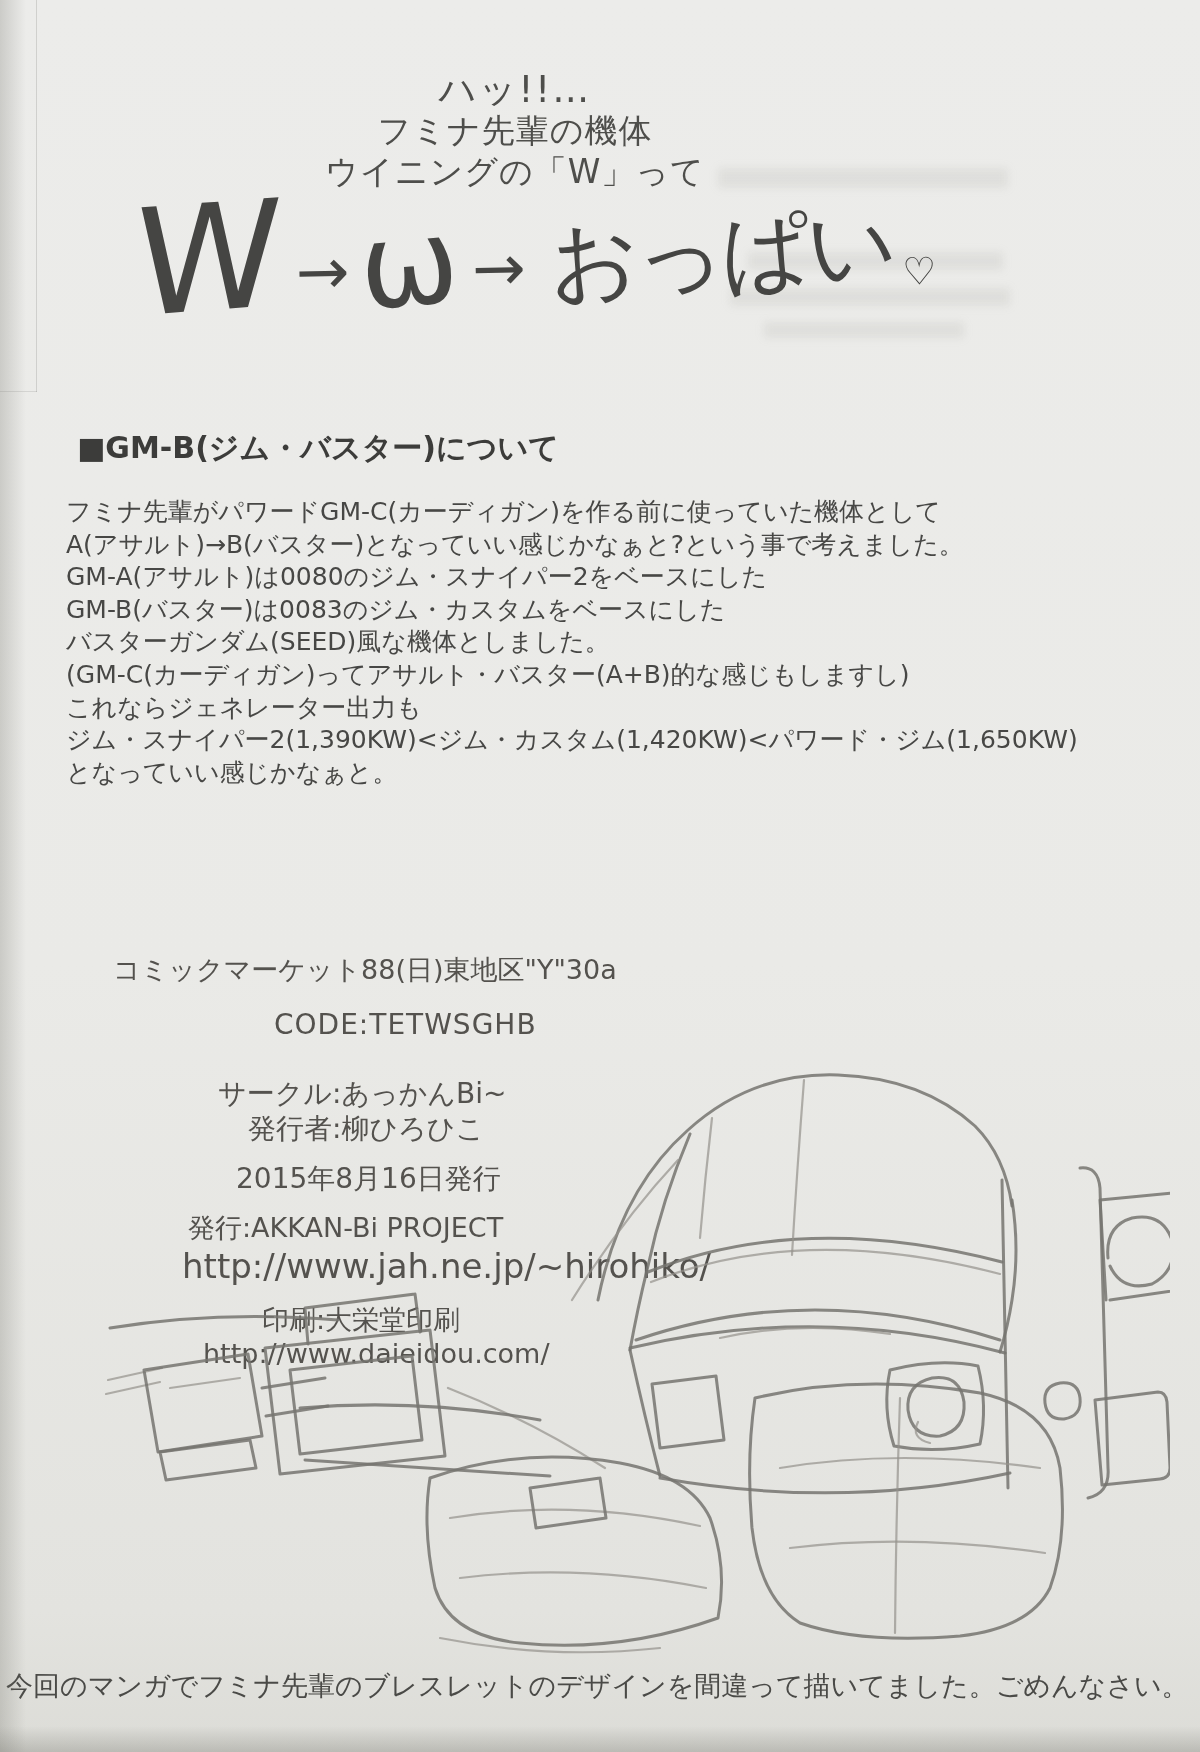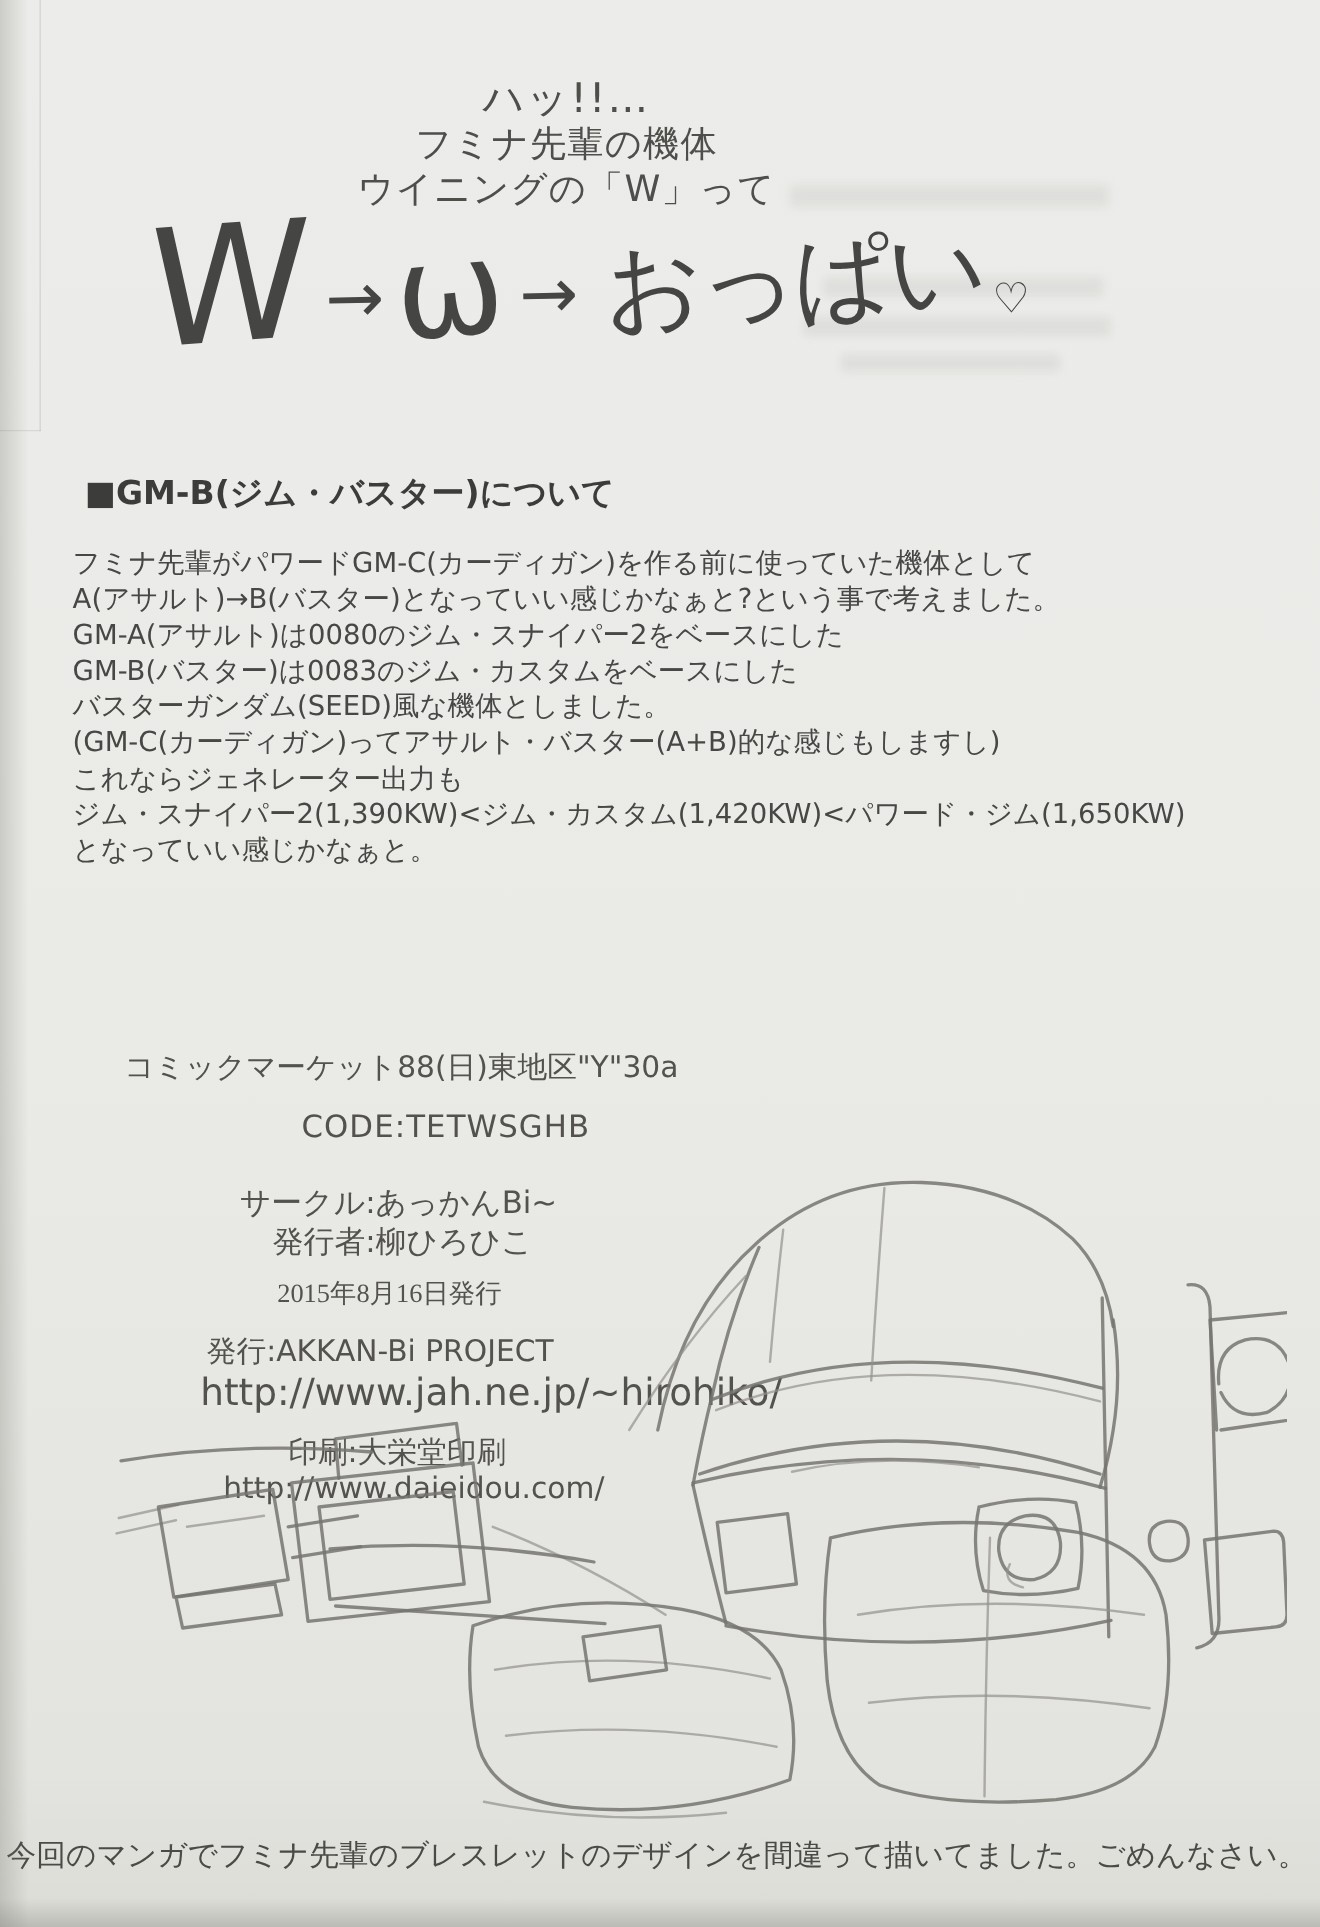--- a/index.html
+++ b/index.html
@@ -37,21 +37,21 @@
 
   .section-heading{position:absolute;left:66px;top:428px;font-size:30px;font-weight:700;color:#3c3c3a;letter-spacing:0;margin-left:11px;}
   .body-text{position:absolute;left:66px;top:496px;width:1080px;color:#474745;
     font-size:25px;line-height:32.6px;white-space:nowrap;}
 
   .colophon{position:absolute;left:0;top:0;color:#54524e;white-space:nowrap;}
   .c-event{left:113px;top:952px;font-size:27px;}
   .c-code{left:274px;top:1008px;font-size:28px;letter-spacing:1px;}
   .c-circle{left:218px;top:1075px;font-size:28px;}
   .c-publisher{left:248px;top:1110px;font-size:28px;}
-  .c-date{left:252px;top:1160px;font-size:24px;font-family:Liberation Serif, serif;}
+  .c-date{left:236px;top:1160px;font-size:28px;}
   .c-imprint{left:188px;top:1210px;font-size:27px;}
   .c-imprint-url{left:182px;top:1246px;font-size:34px;}
   .c-printer{left:262px;top:1302px;font-size:27px;}
   .c-printer-url{left:203px;top:1338px;font-size:27px;}
 
   .footer-note{position:absolute;left:6px;top:1668px;font-size:27px;color:#4a4a47;white-space:nowrap;letter-spacing:0;}
 
   .sketch{position:absolute;left:100px;top:1048px;width:1070px;height:628px;}
   .sketch path, .sketch line{fill:none;stroke:#767470;stroke-width:3;stroke-linecap:round;stroke-linejoin:round;opacity:.85;}
   .sketch .lt{stroke:#94928c;stroke-width:2.2;opacity:.7;}

